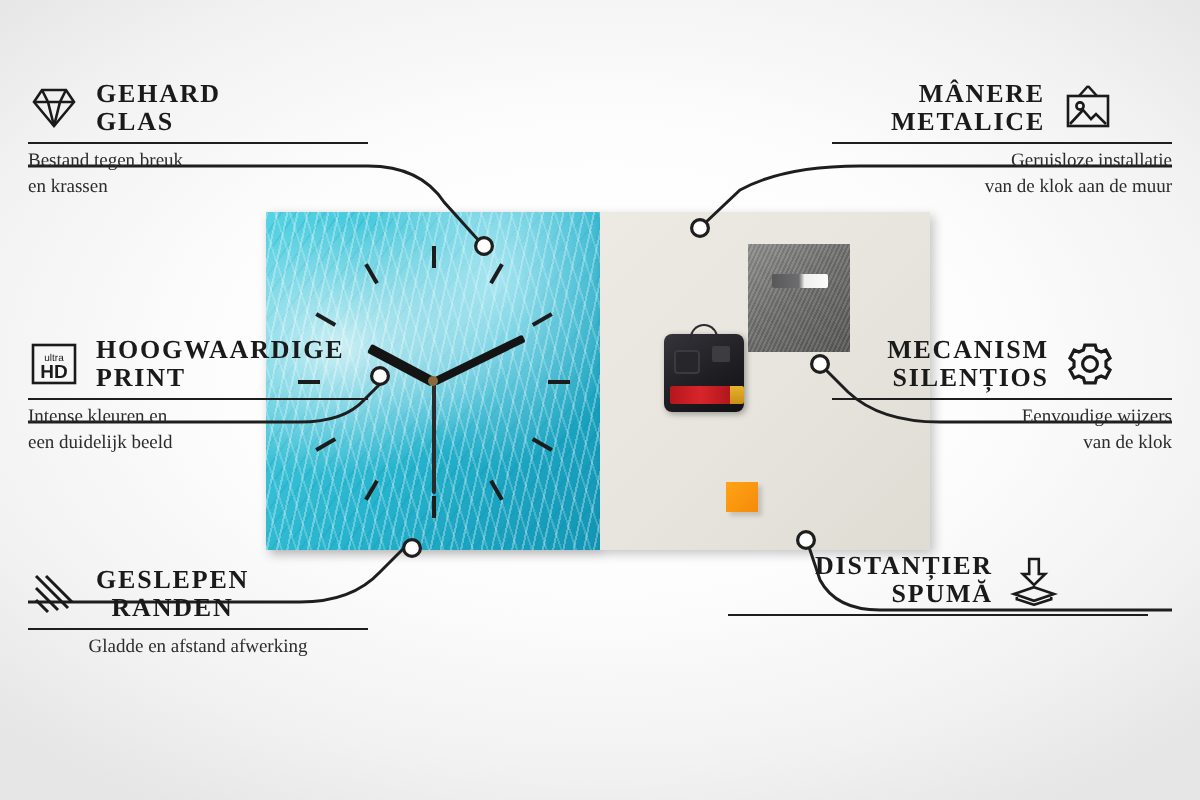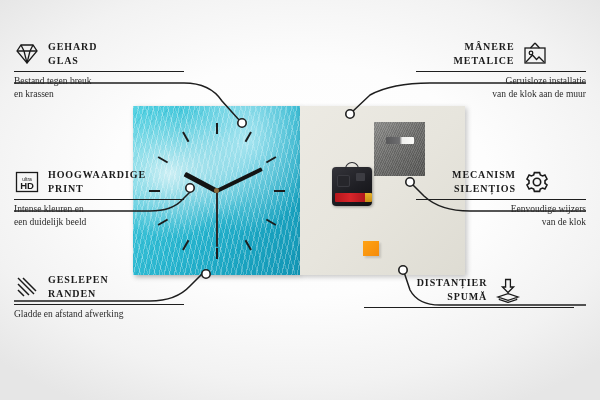--- a/index.html
+++ b/index.html
@@ -153,21 +153,21 @@
 
   
   .callout { position: absolute; }
 
   .callout-head {
     display: flex;
     align-items: center;
     gap: 8px;
   }
   .callout-title {
-    font-size: 10px;
+    font-size: 13px;
     font-weight: bold;
     letter-spacing: .9px;
     color: #1a1a1a;
     line-height: 14px;
     text-transform: uppercase;
     white-space: pre-line;
   }
   .callout-rule {
     height: 1.4px;
     background: #1e1e1e;
@@ -295,21 +295,21 @@
         </svg>
       </span>
       <span class="callout-title">HOOGWAARDIGE
 PRINT</span>
     </div>
     <div class="callout-rule" style="width:170px;"></div>
     <div class="callout-desc">Intense kleuren en
 een duidelijk beeld</div>
   </div>
 
-  <div class="callout left" style="left:14px; top:273px; width:170px;">
+  <div class="callout left" style="left:14px; top:283px; width:170px;text-align:center;">
     <div class="callout-head">
       <span class="icon-box">
         <svg viewBox="0 0 26 26" width="26" height="26" fill="none" stroke="#1a1a1a" stroke-width="1.5">
           <path d="M4 4 L20 20"></path>
           <path d="M4 10 L15 21"></path>
           <path d="M4 16 L10 22"></path>
           <path d="M9 4 L22 17"></path>
         </svg>
       </span>
       <span class="callout-title">GESLEPEN

